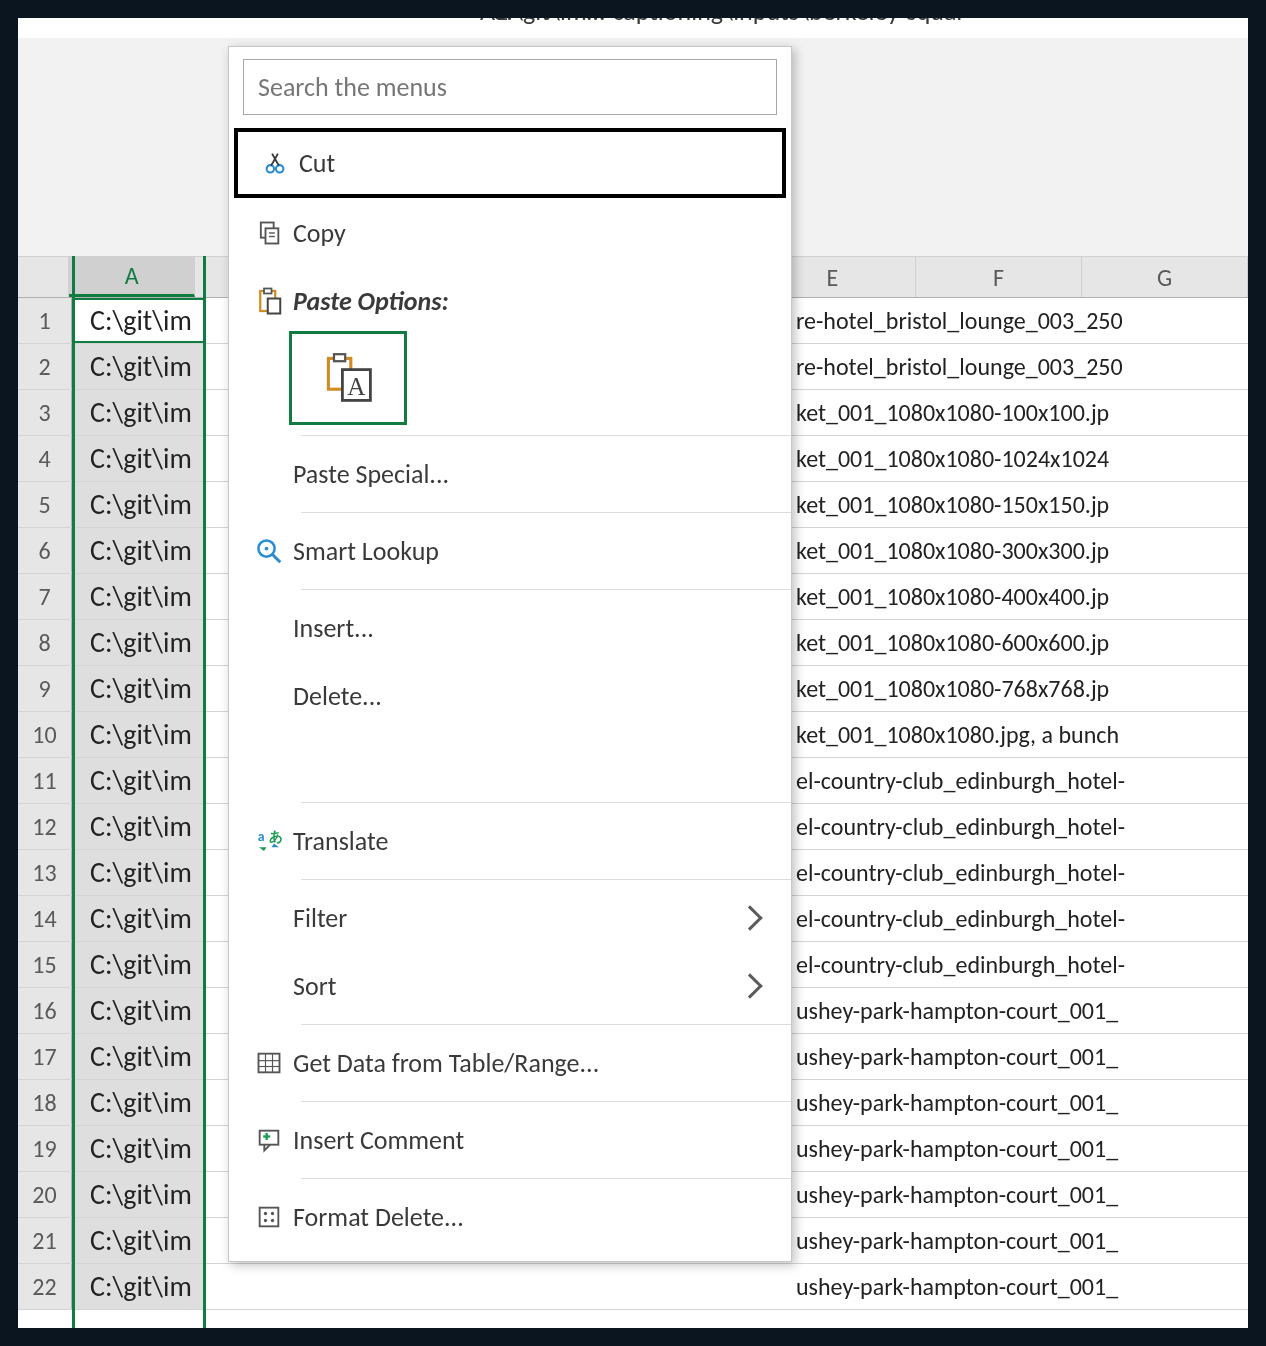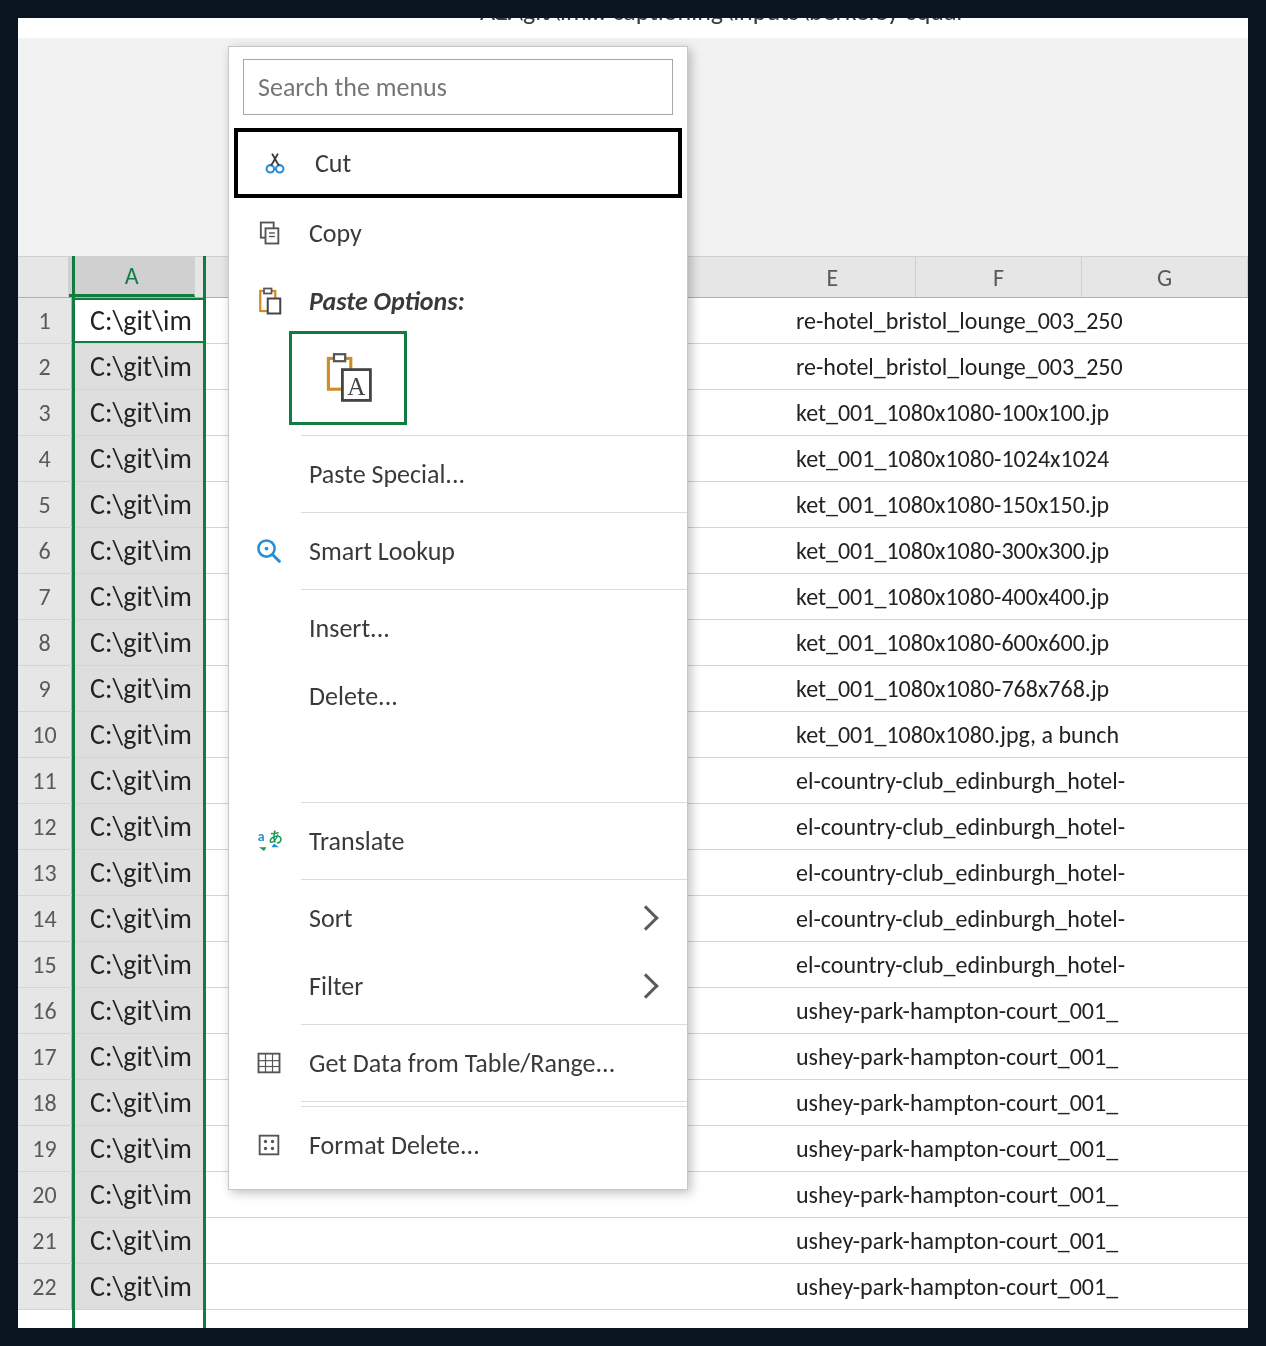--- a/index.html
+++ b/index.html
@@ -115,21 +115,21 @@
     width:134px; height:100%;
     border-left:3px solid #107c41;
     border-right:3px solid #107c41;
     pointer-events:none;
   }
   
   .context-menu {
     position: absolute;
     top: 28px;
     left: 210px;
-    width: 460px;
+    width: 564px;
     background: #fff;
     border: 1px solid #c7c7c7;
     box-shadow: 3px 3px 10px rgba(0,0,0,0.25);
     font-size: 26px;
     color: #3a3a3a;
     padding-bottom: 10px;
   }
   .cm-search {
     margin: 12px 14px 14px 14px;
     height: 56px;
@@ -138,21 +138,21 @@
     align-items: center;
     padding: 0 14px;
     color: #767676;
     font-size: 26px;
     background: #fff;
   }
   .cm-item {
     display: flex;
     align-items: center;
     padding: 16px 18px 16px 22px;
-    gap: 22px;
+    gap: 6px;
     position: relative;
   }
   .cm-item .icon-slot {
     width: 36px; height: 36px;
     display: flex; align-items: center; justify-content: center;
     flex-shrink: 0;
   }
   .cm-item .label { flex: 1; }
   .cm-item.highlighted {
     outline: 4px solid #000;
@@ -426,44 +426,55 @@
             <path d="M4 17 L10 17 L8 20 Z" fill="#1a9c52"></path>
             <path d="M20 17 L14 17 L16 14 Z" fill="#2a8dd4"></path>
           </svg>
       </span>
       <span class="label">Translate</span>
     </div>
 
     <div class="cm-divider"></div>
     <div class="cm-item">
       <span class="icon-slot"></span>
+      <span class="label">Filter</span>
+      <span class="chev"></span>
+    </div>
+    <div class="cm-item">
+      <span class="icon-slot"></span>
       <span class="label">Sort</span>
-      <span class="chev"></span>
-    </div>
-    <div class="cm-item">
-      <span class="icon-slot"></span>
-      <span class="label">Filter</span>
       <span class="chev"></span>
     </div>
 
     <div class="cm-divider"></div>
     <div class="cm-item">
       <span class="icon-slot">
         <svg width="28" height="28" viewBox="0 0 24 24">
             <rect x="3" y="4" width="18" height="16" fill="none" stroke="#555" stroke-width="1.6"></rect>
             <line x1="3" y1="10" x2="21" y2="10" stroke="#555"></line>
             <line x1="3" y1="15" x2="21" y2="15" stroke="#555"></line>
             <line x1="9" y1="4" x2="9" y2="20" stroke="#555"></line>
             <line x1="15" y1="4" x2="15" y2="20" stroke="#555"></line>
           </svg>
       </span>
       <span class="label">Get Data from Table/Range...</span>
     </div>
 
     <div class="cm-divider"></div>
+    <div class="cm-item">
+      <span class="icon-slot">
+        <svg width="28" height="28" viewBox="0 0 24 24">
+            <rect x="4" y="4" width="16" height="12" fill="none" stroke="#555" stroke-width="1.6"></rect>
+            <path d="M8 16 L8 21 L13 16" fill="none" stroke="#555" stroke-width="1.6"></path>
+            <line x1="10" y1="6" x2="10" y2="12" stroke="#1a9c52" stroke-width="2"></line>
+            <line x1="7" y1="9" x2="13" y2="9" stroke="#1a9c52" stroke-width="2"></line>
+          </svg>
+      </span>
+      <span class="label">Insert Comment</span>
+    </div>
 
     <div class="cm-divider"></div>
     <div class="cm-item">
       <span class="icon-slot">
         <svg width="28" height="28" viewBox="0 0 24 24">
             <rect x="4" y="4" width="16" height="16" fill="none" stroke="#555" stroke-width="1.6"></rect>
             <circle cx="9" cy="9" r="1.4" fill="#555"></circle>
             <circle cx="15" cy="9" r="1.4" fill="#555"></circle>
             <circle cx="9" cy="15" r="1.4" fill="#555"></circle>
             <circle cx="15" cy="15" r="1.4" fill="#555"></circle>

